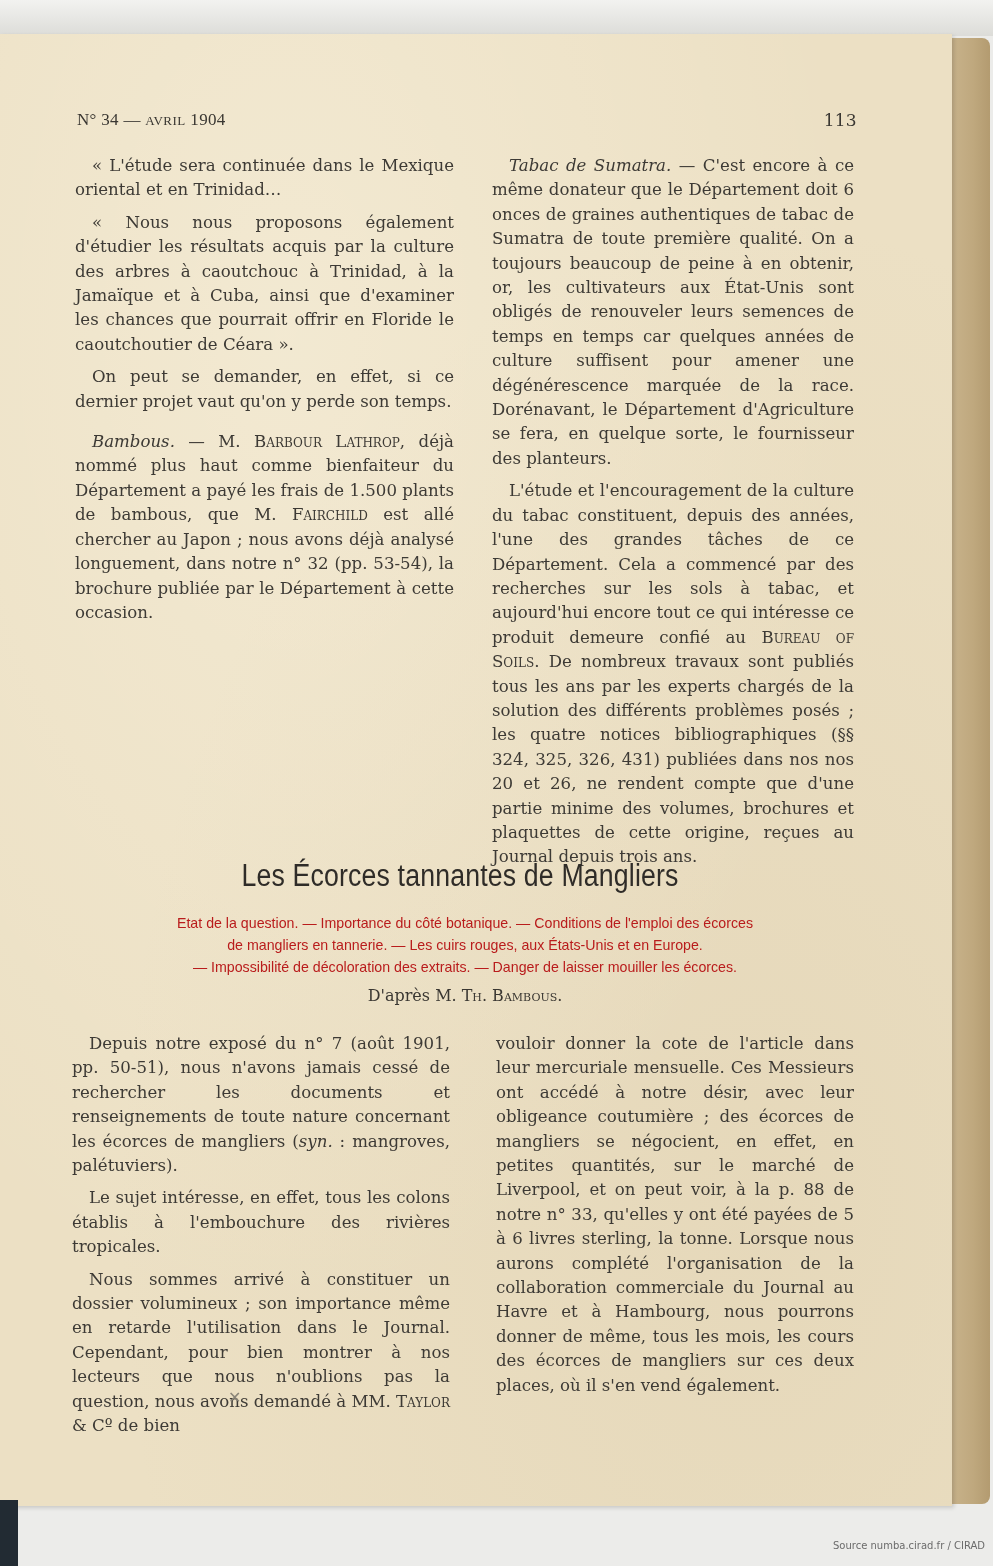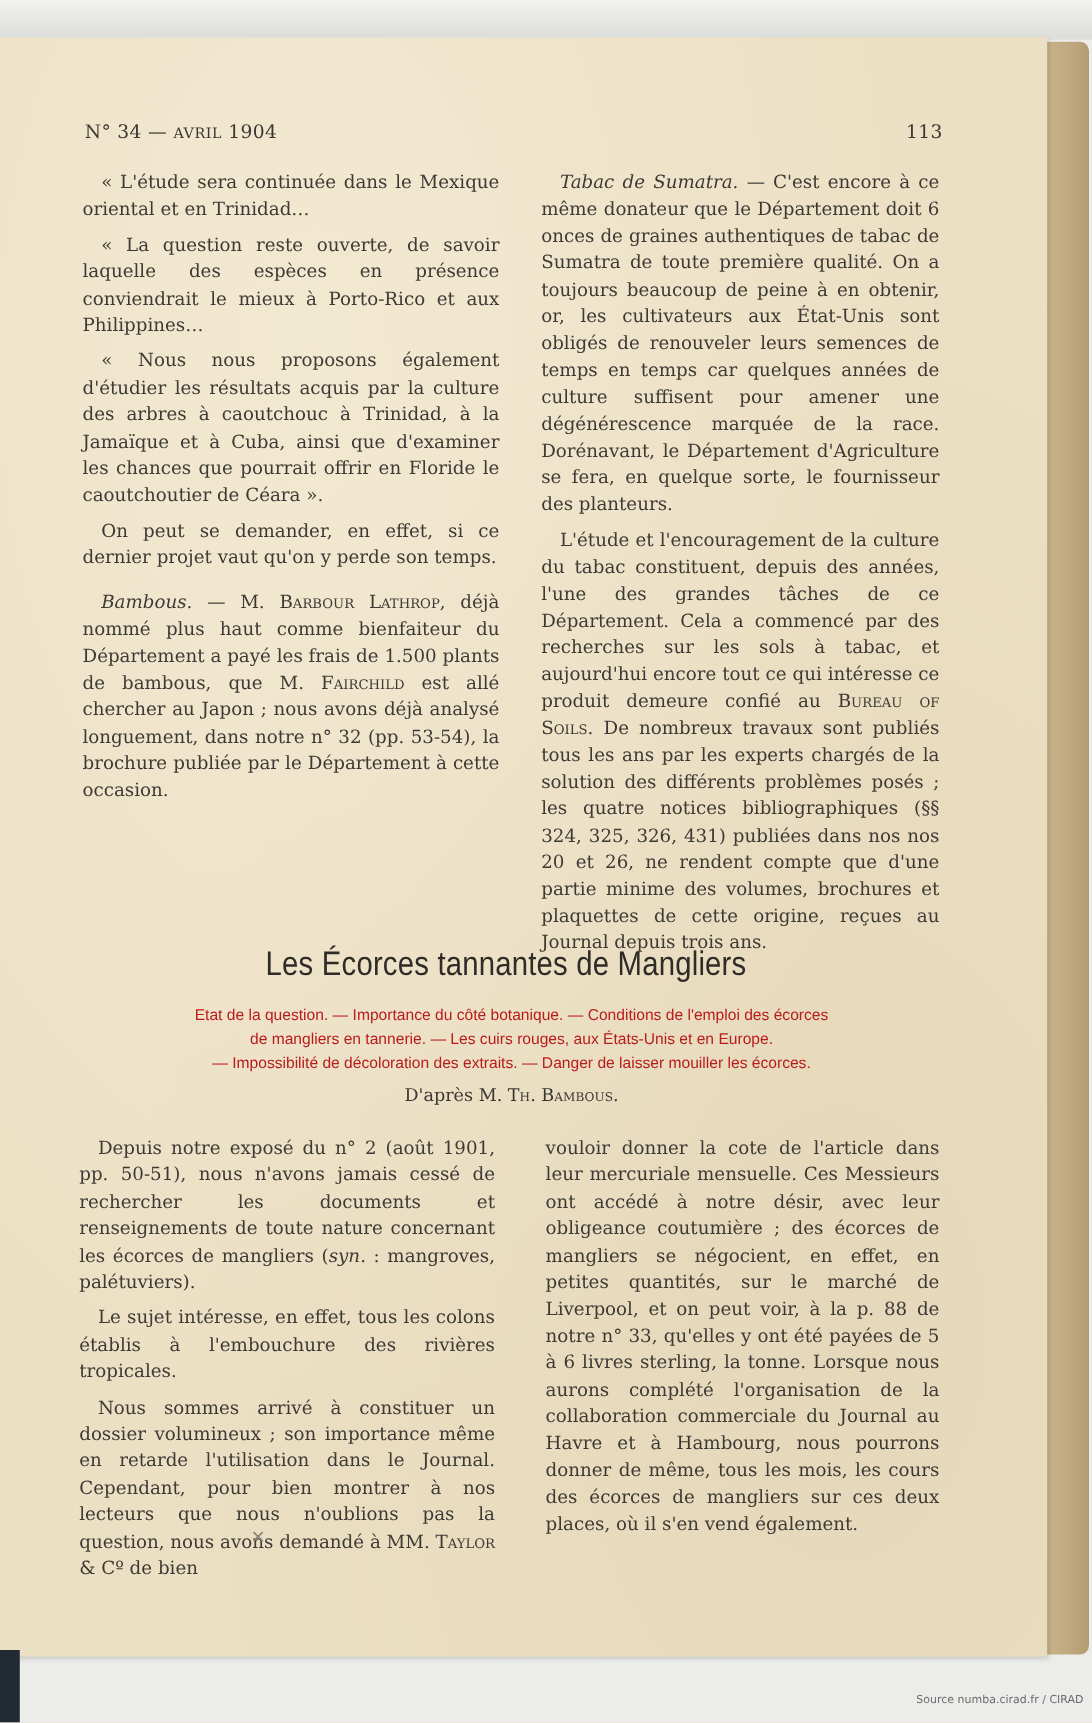--- a/index.html
+++ b/index.html
@@ -25,21 +25,21 @@
         radial-gradient(ellipse at 80% 80%, rgba(200,180,140,0.18), rgba(0,0,0,0) 60%);
       box-shadow: 2px 2px 4px rgba(0,0,0,0.15);
     }
     .spine-mark {
       position: absolute; left: 0; top: 1500px; width: 18px; height: 66px; background: #222b33;
     }
     .running-head {
       position: absolute; left: 77px; top: 110px; width: 780px; height: 26px;
       font-size: 17px; letter-spacing: 0.3px; color: #3a3732;
     }
-    .rh-issue { position: absolute; left: 0; top: 0; }
+    .rh-issue { position: absolute; left: 0; top: 0; font-family: Liberation Serif, serif; }
     .rh-issue .sc { font-size: 13px; text-transform: uppercase; letter-spacing: 0.5px; }
     .rh-title { position: absolute; left: 200px; top: 0; font-size: 17px; letter-spacing: 0.6px; }
     .rh-page { position: absolute; right: 0; top: 0; }
 
     .col {
       position: absolute; font-size: 16.6px; line-height: 24.4px; color: #3d3a35;
       text-align: justify; hyphens: manual;
     }
     .col p { margin: 0 0 8px 0; text-indent: 17px; }
     .col p.noindent { text-indent: 0; }
@@ -81,21 +81,20 @@
 
 <div class="running-head">
   <span class="rh-issue">
     <span>N° 34 — </span><span class="sc">Avril</span><span> 1904</span>
   </span>
   <span class="rh-page">113</span>
 </div>
 
 <div class="col col-left-top">
   <p>« L'étude sera continuée dans le Mexique oriental et en Trinidad…</p>
-  <p>« La question reste ouverte, de savoir laquelle des espèces en présence conviendrait le mieux à Porto-Rico et aux Philippines…</p>
   <p>« Nous nous proposons également d'étudier les résultats acquis par la culture des arbres à caoutchouc à Trinidad, à la Jamaïque et à Cuba, ainsi que d'examiner les chances que pourrait offrir en Floride le caoutchoutier de Céara ».</p>
   <p>On peut se demander, en effet, si ce dernier projet vaut qu'on y perde son temps.</p>
   <p style="margin-top:16px">
     <em>Bambous.</em><span> — M. </span><span class="sc">Barbour Lathrop</span><span>, déjà nommé plus haut comme bienfaiteur du Département a payé les frais de 1.500 plants de bambous, que M. </span><span class="sc">Fairchild</span><span> est allé chercher au Japon ; nous avons déjà analysé longuement, dans notre n° 32 (pp. 53-54), la brochure publiée par le Département à cette occasion.</span>
   </p>
 </div>
 
 <div class="col col-right-top">
   <p>
     <em>Tabac de Sumatra.</em><span> — C'est encore à ce même donateur que le Département doit 6 onces de graines authentiques de tabac de Sumatra de toute première qualité. On a toujours beaucoup de peine à en obtenir, or, les cultivateurs aux État-Unis sont obligés de renouveler leurs semences de temps en temps car quelques années de culture suffisent pour amener une dégénérescence marquée de la race. Dorénavant, le Département d'Agriculture se fera, en quelque sorte, le fournisseur des planteurs.</span>
@@ -112,21 +111,21 @@
   <div>de mangliers en tannerie. — Les cuirs rouges, aux États-Unis et en Europe.</div>
   <div>— Impossibilité de décoloration des extraits. — Danger de laisser mouiller les écorces.</div>
 </div>
 
 <div class="byline">
   <span>D'après M. </span><span class="sc">Th. Bambous</span><span>.</span>
 </div>
 
 <div class="col col-left-bot">
   <p>
-    <span>Depuis notre exposé du n° 2 (août 1901, pp. 50-51), nous n'avons jamais cessé de rechercher les documents et renseignements de toute nature concernant les écorces de mangliers (</span><em>syn.</em><span> : mangroves, palétuviers).</span>
+    <span>Depuis notre exposé du n° 7 (août 1901, pp. 50-51), nous n'avons jamais cessé de rechercher les documents et renseignements de toute nature concernant les écorces de mangliers (</span><em>syn.</em><span> : mangroves, palétuviers).</span>
   </p>
   <p>Le sujet intéresse, en effet, tous les colons établis à l'embouchure des rivières tropicales.</p>
   <p>
     <span>Nous sommes arrivé à constituer un dossier volumineux ; son importance même en retarde l'utilisation dans le Journal. Cependant, pour bien montrer à nos lecteurs que nous n'oublions pas la question, nous avons demandé à MM. </span><span class="sc">Taylor</span><span> &amp; Cº de bien</span>
   </p>
 </div>
 
 <div class="col col-right-bot">
   <p class="noindent">vouloir donner la cote de l'article dans leur mercuriale mensuelle. Ces Messieurs ont accédé à notre désir, avec leur obligeance coutumière ; des écorces de mangliers se négocient, en effet, en petites quantités, sur le marché de Liverpool, et on peut voir, à la p. 88 de notre n° 33, qu'elles y ont été payées de 5 à 6 livres sterling, la tonne. Lorsque nous aurons complété l'organisation de la collaboration commerciale du Journal au Havre et à Hambourg, nous pourrons donner de même, tous les mois, les cours des écorces de mangliers sur ces deux places, où il s'en vend également.</p>
 </div>

